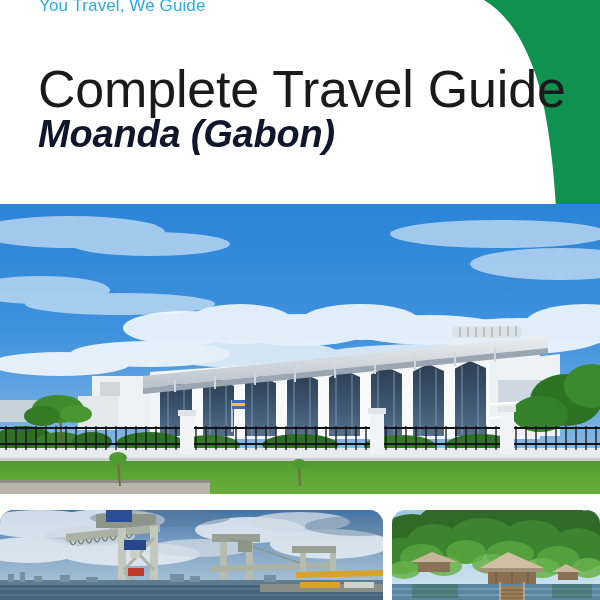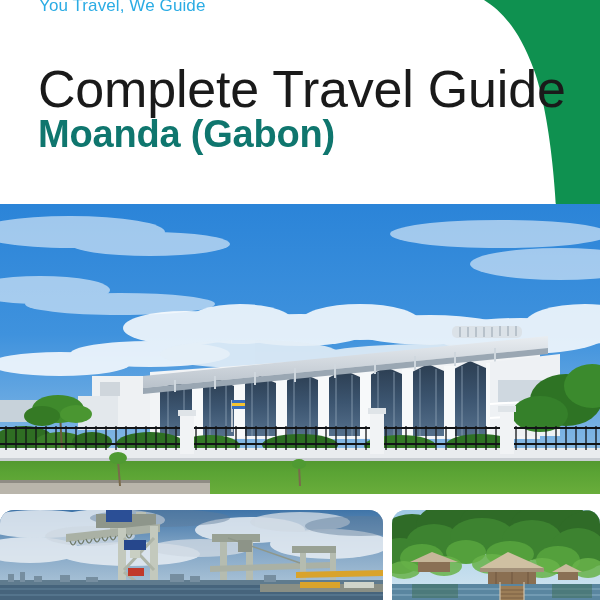--- a/index.html
+++ b/index.html
@@ -14,21 +14,21 @@
   .green-corner{position:absolute;right:0;top:0;width:190px;height:206px;overflow:hidden;pointer-events:none;}
   .green-corner svg{display:block;}
 
   .tagline{position:absolute;left:25px;top:-4px;font-size:17px;letter-spacing:.1px;
            color:#2bace4;white-space:nowrap;}
 
   .title-main{position:absolute;left:24px;top:59px;font-size:52px;font-weight:400;
               color:#1a1a1a;letter-spacing:-.2px;white-space:nowrap;}
 
   .title-sub{position:absolute;left:24px;top:113px;font-size:38px;font-weight:700;
-             color:#0f766e;letter-spacing:-.2px;white-space:nowrap;}
+             color:#0f172a;letter-spacing:-.2px;white-space:nowrap;font-style:italic;}
 
   
   .hero{position:absolute;left:0;top:204px;width:600px;height:290px;overflow:hidden;background:#2f86d6;}
   .hero svg{display:block;}
 
   
   .thumbs{position:absolute;left:0;top:510px;width:600px;height:90px;}
   .thumb{position:absolute;top:0;height:90px;overflow:hidden;
          border-top-left-radius:14px;border-top-right-radius:14px;}
   .thumb svg{display:block;}

